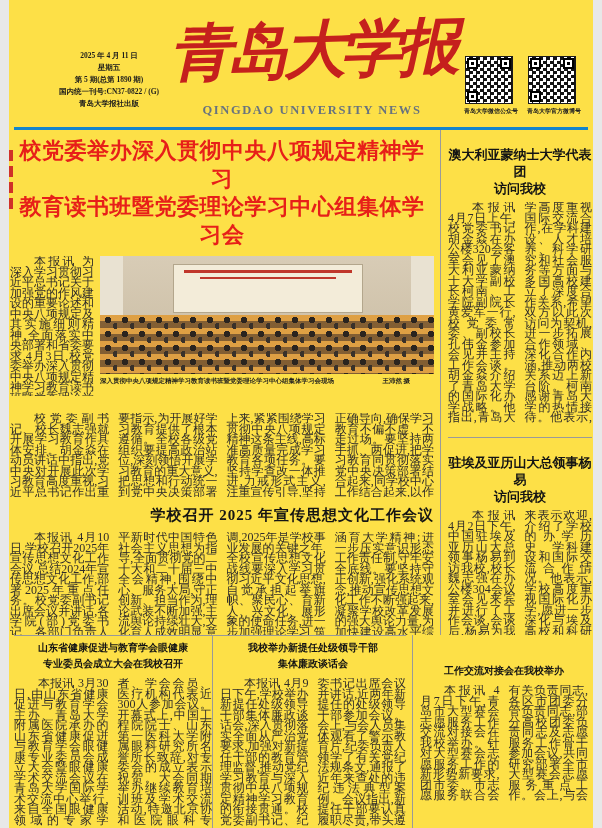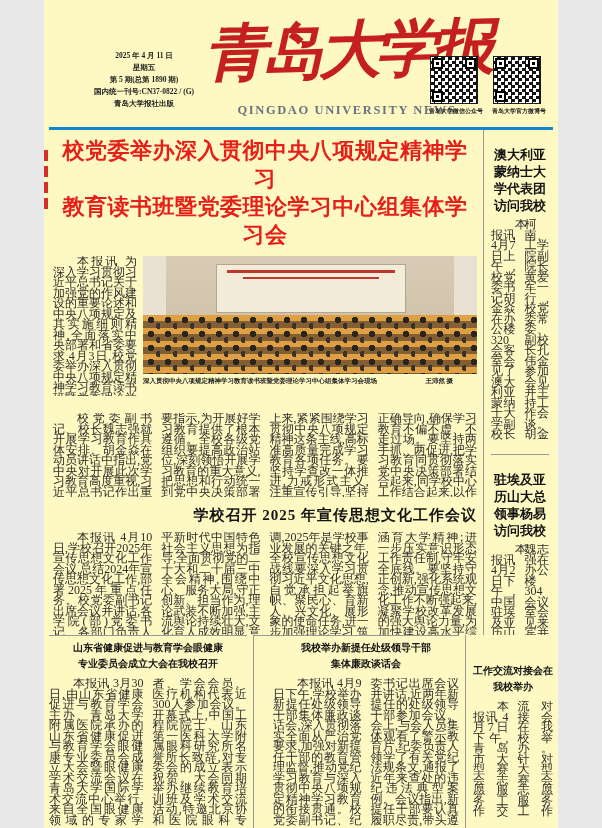--- a/index.html
+++ b/index.html
@@ -1,37 +1,37 @@
 <!DOCTYPE html>
 <html><head>
 <meta charset="utf-8">
 <style>
   html,body{margin:0;padding:0;background:#e8e8e8;}
-  .page{position:relative;width:514px;height:828px;margin:0 auto;background:#fef9c3;overflow:hidden;
+  .page{position:relative;width:584px;height:828px;margin:0 auto;background:#fde047;overflow:hidden;
         font-family:"Liberation Serif",serif;color:#2f2c2a;}
   
   .hdr{position:relative;height:127px;}
   .pub-info{position:absolute;left:18px;top:50px;width:164px;text-align:center;
             font-size:7.5px;font-weight:bold;color:#1c1c1c;line-height:12px;}
   .masthead{position:absolute;left:146px;top:-4px;width:314px;height:106px;text-align:center;
             font-size:62px;font-weight:bold;font-style:italic;color:#c5201d;letter-spacing:-5px;
             line-height:108px;transform:rotate(-1.5deg);white-space:nowrap;}
   .masthead-sub{position:absolute;left:146px;top:103px;width:314px;text-align:center;
             font-size:12.5px;font-weight:bold;letter-spacing:1.6px;color:#68737f;}
   .qr-area{position:absolute;right:16px;top:56px;display:flex;gap:13px;}
   .qr-block{width:50px;text-align:center;}
   .qr{position:relative;width:46px;height:46px;margin:0 auto;border:1px solid #1a1a1a;background:
       repeating-conic-gradient(#141414 0 25%,#ffffff 0 50%) 0 0/7px 7px;}
   .qm{position:absolute;width:11px;height:11px;border:2px solid #000;background:#fff;box-sizing:border-box;}
   .qm .qd{width:3px;height:3px;background:#000;margin:2px;}
   .qm.tl{left:1px;top:1px}.qm.tr{right:1px;top:1px}.qm.bl{left:1px;bottom:1px}
   .qr-caption{margin-top:3px;font-size:6px;font-weight:bold;color:#222;white-space:nowrap;}
   .blue-rule{height:3px;margin:0 5px;background:#1385cc;}
   
-  .top-section{display:flex;padding:0 9px;height:505px;overflow:hidden;}
+  .top-section{display:flex;padding:0 1px;height:505px;overflow:hidden;}
   .left-main{width:424px;flex:0 0 424px;}
   .rail{flex:1;margin-left:6px;padding-left:7px;border-left:1px solid #9a9a9a;overflow:hidden;}
   
   .main-headline{margin-top:7px;text-align:center;font-family:"Liberation Sans",sans-serif;
                  font-weight:900;font-size:22px;line-height:28px;color:#e71f19;letter-spacing:.5px;}
   .photo-row{display:flex;gap:6px;margin-top:7px;height:140px;}
   .col-left{flex:0 0 84px;overflow:hidden;}
   .photo-wrap{flex:1;}
   .photo{position:relative;height:118px;background:linear-gradient(#d8ccb6,#cfc2aa 60%,#c4b59c);overflow:hidden;}
   .photo .pillar{position:absolute;top:0;bottom:40%;width:7%;background:#e9e2d2;}
@@ -59,21 +59,21 @@
   .second-flow{margin-top:7px;height:158px;}
   
   .rail-headline{margin-top:16px;text-align:center;font-size:13px;font-weight:bold;color:#141414;line-height:17px;}
   .rail-flow-a{margin-top:5px;height:228px;}
   .rail-divider{border-top:1px solid #9a9a9a;margin:7px 0 0 0;}
   .rail-flow-b{margin-top:5px;height:170px;}
   
   .bottom-section{display:flex;padding:0 5px;height:193px;overflow:hidden;}
   .b-article{overflow:hidden;}
   .b-a{flex:0 0 198px;border-top:1px solid #999;padding-top:4px;}
-  .b-b{flex:0 0 186px;border-top:1px solid #999;border-left:1px solid #999;margin-left:6px;padding:4px 0 0 19px;}
+  .b-b{flex:0 0 186px;border-top:1px solid #999;border-left:1px solid #999;padding:4px 0 0 7px;}
   .b-c{flex:1;border-left:1px solid #999;margin-left:6px;padding:28px 0 0 7px;}
   .b-headline{text-align:center;font-size:10px;font-weight:bold;color:#141414;line-height:16px;}
   .b-flow{margin-top:6px;height:150px;}
   .b-c .b-flow{height:122px;}
   
   .edge-marks{position:absolute;left:0;top:150px;width:4px;height:62px;
       background:repeating-linear-gradient(180deg,#d03128 0 11px,transparent 11px 16px);}
 </style>
 </head>
 <body>

